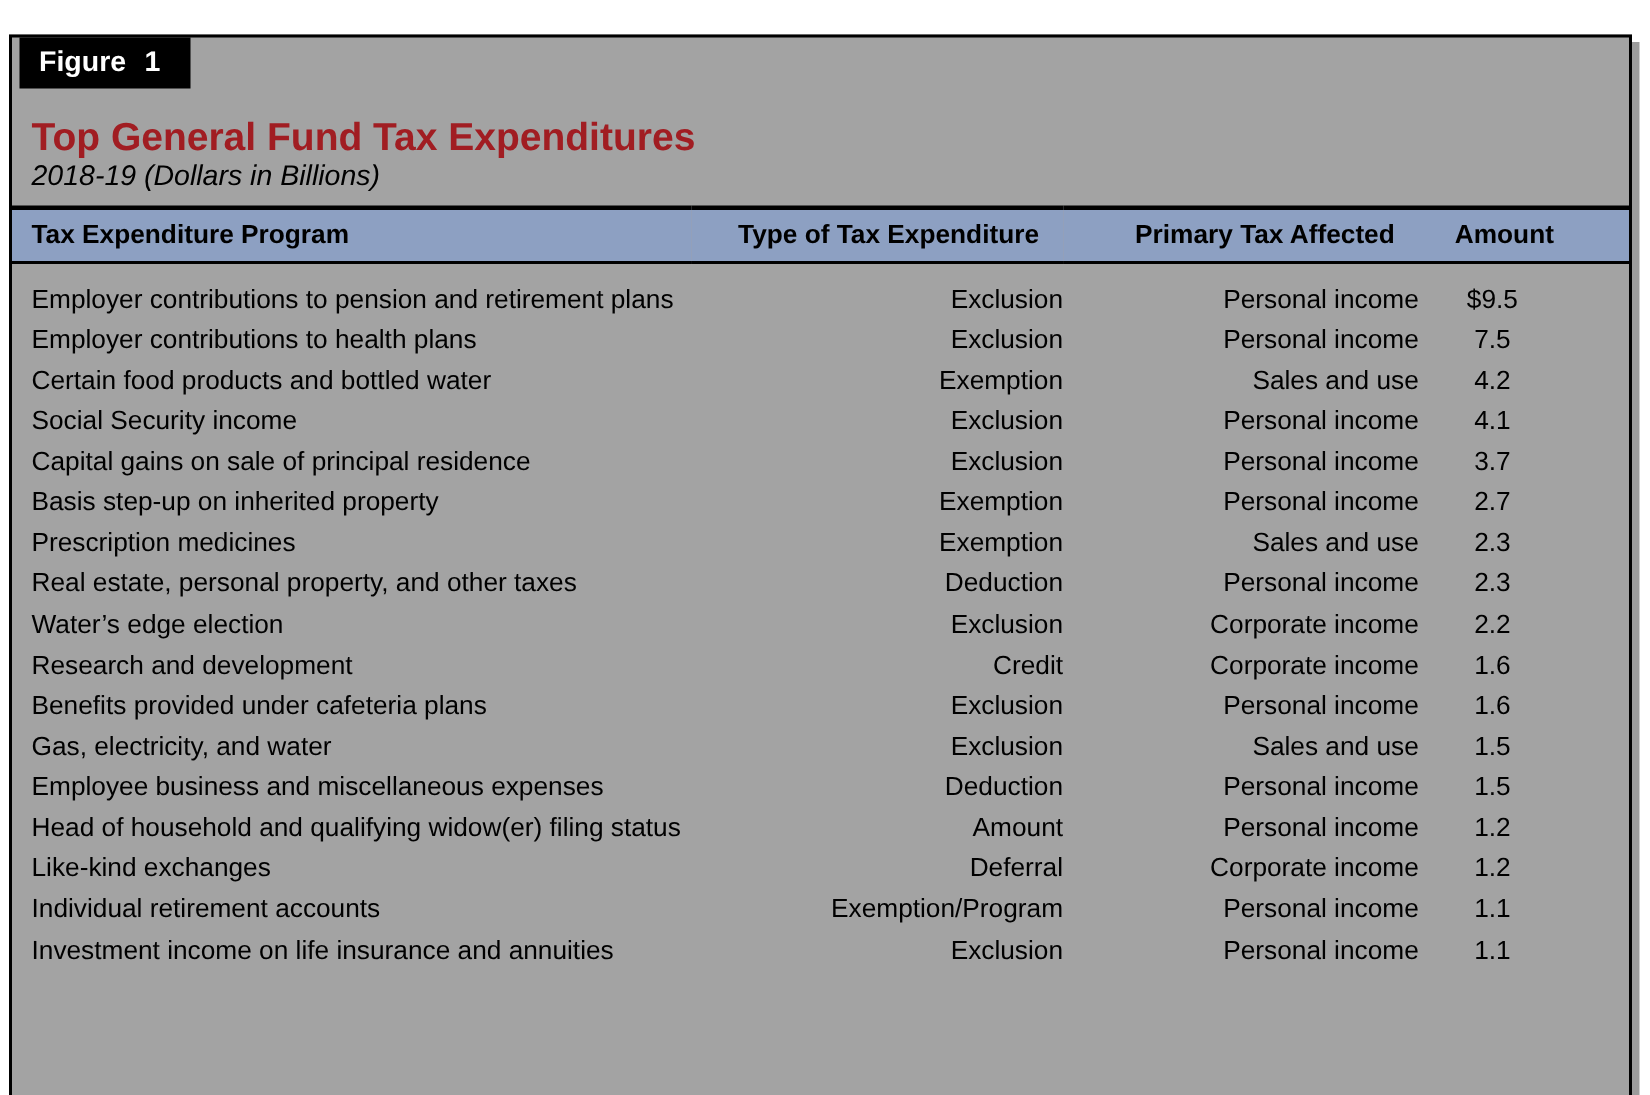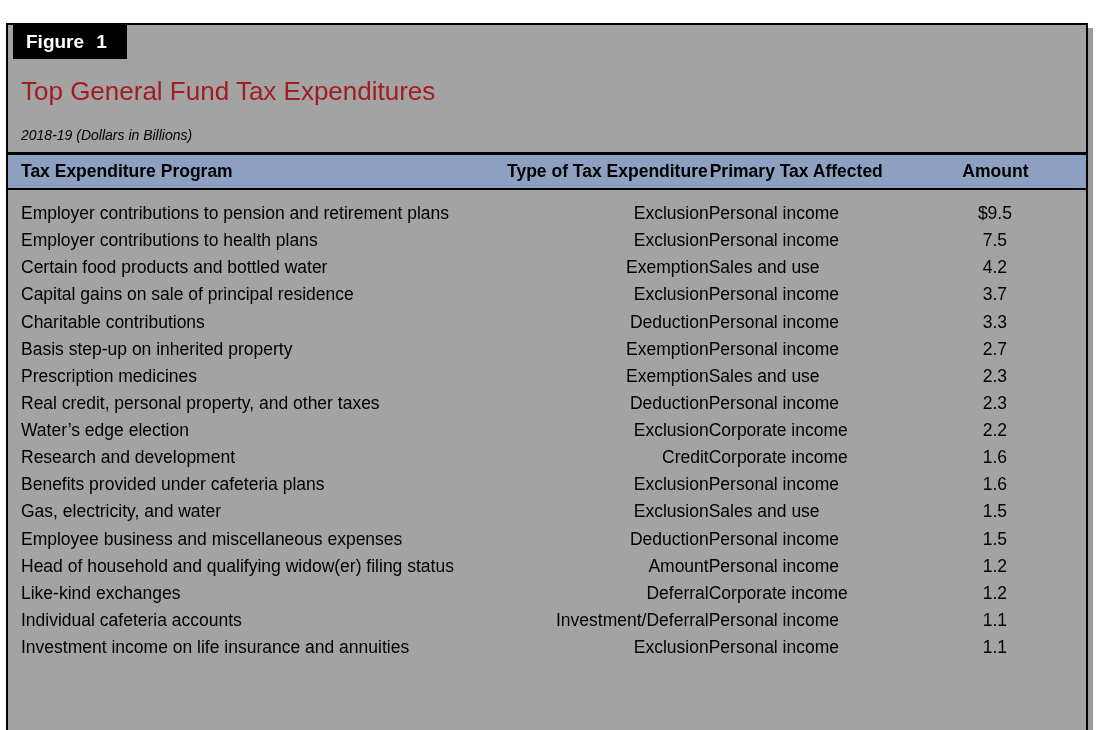--- a/index.html
+++ b/index.html
@@ -21,42 +21,42 @@
     box-shadow:5px 5px 0 var(--shadow);
   }
   .badge{
     position:absolute;top:0;left:5px;
     background:var(--badge-bg);color:#ffffff;
     font-size:19px;font-weight:bold;word-spacing:7px;
     padding:7px 20px 8px 13px;line-height:1;
   }
   .title{
     margin:52px 0 0 13px;
-    color:var(--title-red);font-size:26px;font-weight:normal;line-height:1.1;
+    color:var(--title-red);font-size:26px;font-weight:bold;line-height:1.1;
   }
   .subtitle{
-    margin:22px 0 0 13px;
-    font-size:14px;font-style:italic;line-height:1.1;
+    margin:2px 0 0 13px;
+    font-size:19px;font-style:italic;line-height:1.1;
   }
   table.datatable{
     width:100%;border-collapse:collapse;margin-top:9px;table-layout:fixed;
   }
   table.datatable th{
     background:var(--band);
     border-top:3px solid var(--border);
     border-bottom:2px solid var(--border);
-    font-size:17.5px;font-weight:bold;padding:6px 1px 7px;line-height:1.15;
+    font-size:17.5px;font-weight:bold;padding:6px 16px 7px;line-height:1.15;
   }
   table.datatable td{
     font-size:17.5px;padding:3px 0 4px;line-height:1.15;
   }
   tbody tr:first-child td{padding-top:13px;}
   .c0{text-align:left;width:42%;padding-left:13px !important;}
   .c1{text-align:right;width:23%;}
-  .c2{text-align:left;width:22%;}
+  .c2{text-align:right;width:22%;}
   .c3{text-align:center;width:13%;padding-right:42px !important;}
 </style>
 </head>
 <body>
 
 <div class="frame">
   <div class="badge">Figure 1</div>
   <div class="title">Top General Fund Tax Expenditures</div>
   <div class="subtitle">2018-19 (Dollars in Billions)</div>
 
@@ -82,45 +82,45 @@
           <td class="c2">Personal income</td>
           <td class="c3">7.5</td>
         </tr>
         <tr>
           <td class="c0">Certain food products and bottled water</td>
           <td class="c1">Exemption</td>
           <td class="c2">Sales and use</td>
           <td class="c3">4.2</td>
         </tr>
         <tr>
+          <td class="c0">Social Security income</td>
+          <td class="c1">Exclusion</td>
+          <td class="c2">Personal income</td>
+          <td class="c3">4.1</td>
+        </tr>
+        <tr>
           <td class="c0">Capital gains on sale of principal residence</td>
           <td class="c1">Exclusion</td>
           <td class="c2">Personal income</td>
           <td class="c3">3.7</td>
-        </tr>
-        <tr>
-          <td class="c0">Charitable contributions</td>
-          <td class="c1">Deduction</td>
-          <td class="c2">Personal income</td>
-          <td class="c3">3.3</td>
         </tr>
         <tr>
           <td class="c0">Basis step-up on inherited property</td>
           <td class="c1">Exemption</td>
           <td class="c2">Personal income</td>
           <td class="c3">2.7</td>
         </tr>
         <tr>
           <td class="c0">Prescription medicines</td>
           <td class="c1">Exemption</td>
           <td class="c2">Sales and use</td>
           <td class="c3">2.3</td>
         </tr>
         <tr>
-          <td class="c0">Real credit, personal property, and other taxes</td>
+          <td class="c0">Real estate, personal property, and other taxes</td>
           <td class="c1">Deduction</td>
           <td class="c2">Personal income</td>
           <td class="c3">2.3</td>
         </tr>
         <tr>
           <td class="c0">Water’s edge election</td>
           <td class="c1">Exclusion</td>
           <td class="c2">Corporate income</td>
           <td class="c3">2.2</td>
         </tr>
@@ -154,22 +154,22 @@
           <td class="c2">Personal income</td>
           <td class="c3">1.2</td>
         </tr>
         <tr>
           <td class="c0">Like-kind exchanges</td>
           <td class="c1">Deferral</td>
           <td class="c2">Corporate income</td>
           <td class="c3">1.2</td>
         </tr>
         <tr>
-          <td class="c0">Individual cafeteria accounts</td>
-          <td class="c1">Investment/Deferral</td>
+          <td class="c0">Individual retirement accounts</td>
+          <td class="c1">Exemption/Program</td>
           <td class="c2">Personal income</td>
           <td class="c3">1.1</td>
         </tr>
         <tr>
           <td class="c0">Investment income on life insurance and annuities</td>
           <td class="c1">Exclusion</td>
           <td class="c2">Personal income</td>
           <td class="c3">1.1</td>
         </tr>
       </tbody>

